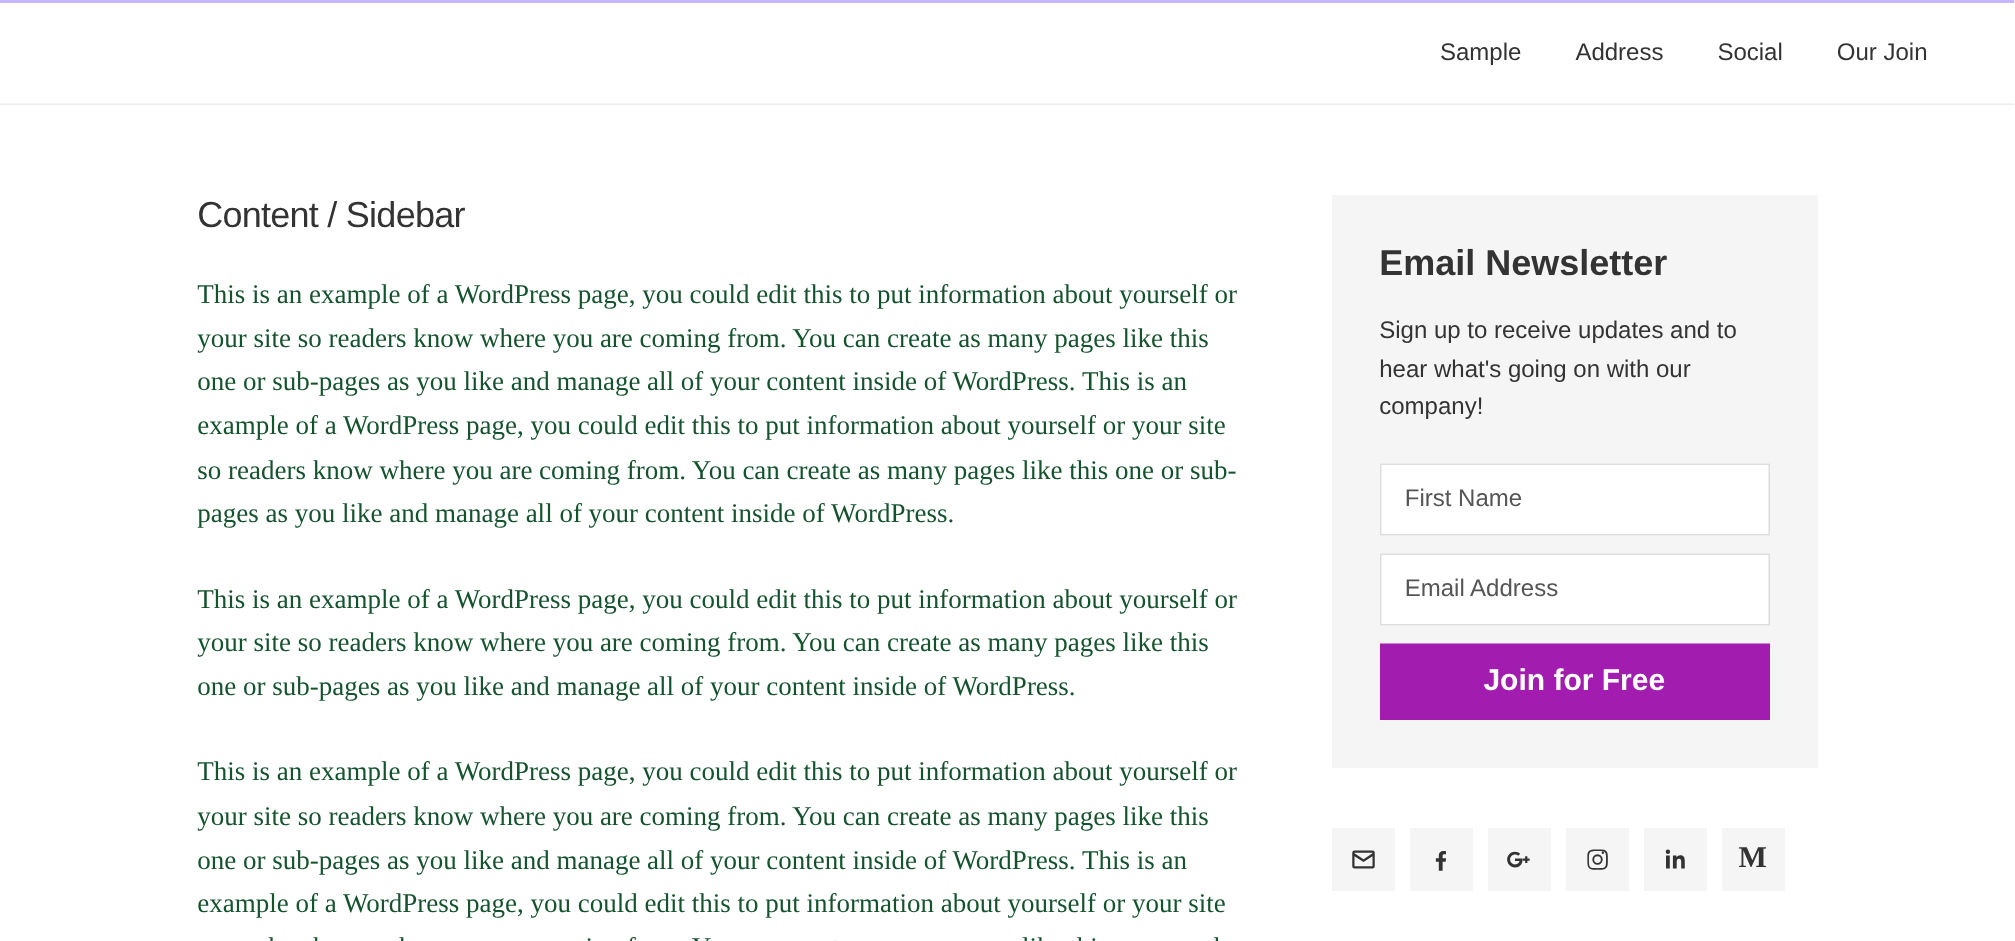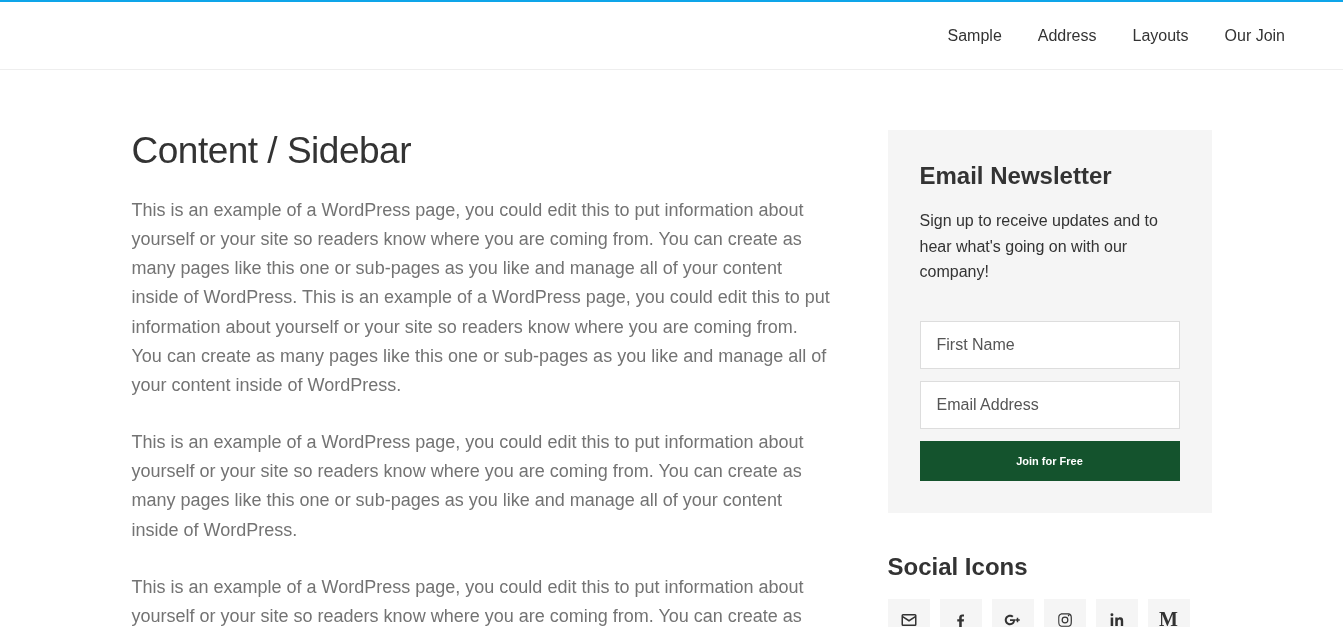--- a/index.html
+++ b/index.html
@@ -3,21 +3,21 @@
 <meta charset="utf-8">
 <style>
 * { box-sizing: border-box; margin: 0; padding: 0; }
 body {
   font-family: "Source Sans Pro", -apple-system, BlinkMacSystemFont, "Segoe UI", Helvetica, Arial, sans-serif;
   color: #333;
   background: #fff;
   width: 1343px;
 }
 .topbar {
-  border-top: 2px solid #0ea5e9;
+  border-top: 2px solid #c4b5fd;
   border-bottom: 1px solid #eee;
   height: 70px;
   display: flex;
   justify-content: flex-end;
   align-items: center;
   padding: 5px 40px;
 }
 .topbar a {
   display: inline-block;
   padding: 0 18px;
@@ -29,31 +29,32 @@
   max-width: 1080px;
   margin: 0 auto;
   padding: 60px 0 0 0;
   display: flex;
   gap: 56px;
 }
 .main {
   flex: 1;
 }
 .main h1 {
-  font-size: 37px;
+  font-size: 24px;
   font-weight: 400;
   color: #333;
   margin-bottom: 24px;
   letter-spacing: -0.5px;
 }
 .main p {
   font-size: 18px;
   line-height: 1.62;
-  color: #737373;
+  color: #14532d;
   margin-bottom: 28px;
+  font-family: Liberation Serif, serif;
 }
 .sidebar {
   width: 324px;
   flex-shrink: 0;
 }
 .widget {
   margin-bottom: 40px;
 }
 .widget.newsletter {
   background: #f5f5f5;
@@ -62,41 +63,41 @@
 .widget h3 {
   font-size: 24px;
   font-weight: 600;
   color: #333;
   margin-bottom: 18px;
 }
 .widget .desc {
   font-size: 16px;
   line-height: 1.6;
   color: #333;
-  margin-bottom: 36px;
+  margin-bottom: 24px;
 }
 .widget input[type="text"],
 .widget input[type="email"] {
   width: 100%;
   padding: 14px 16px;
   border: 1px solid #ddd;
   background: #fff;
   font-size: 16px;
   color: #7f1d1d;
   margin-bottom: 12px;
   font-family: inherit;
 }
 .widget input::placeholder { color: #555; }
 .widget button {
   width: 100%;
   padding: 14px;
-  background: #14532d;
+  background: #a21caf;
   color: #fff;
   border: none;
-  font-size: 11px;
+  font-size: 20px;
   font-weight: 600;
   cursor: pointer;
   font-family: inherit;
 }
 .social-grid {
   display: flex;
   flex-wrap: wrap;
   gap: 10px;
 }
 .social-grid a {
@@ -119,21 +120,21 @@
   font-weight: 700;
   font-size: 20px;
 }
 </style>
 </head>
 <body>
 
 <nav class="topbar">
   <a href="#">Sample</a>
   <a href="#">Address</a>
-  <a href="#">Layouts</a>
+  <a href="#">Social</a>
   <a href="#">Our Join</a>
 </nav>
 
 <div class="container">
   <main class="main">
     <h1>Content / Sidebar</h1>
     <p>This is an example of a WordPress page, you could edit this to put information about yourself or your site so readers know where you are coming from. You can create as many pages like this one or sub-pages as you like and manage all of your content inside of WordPress. This is an example of a WordPress page, you could edit this to put information about yourself or your site so readers know where you are coming from. You can create as many pages like this one or sub-pages as you like and manage all of your content inside of WordPress.</p>
     <p>This is an example of a WordPress page, you could edit this to put information about yourself or your site so readers know where you are coming from. You can create as many pages like this one or sub-pages as you like and manage all of your content inside of WordPress.</p>
     <p>This is an example of a WordPress page, you could edit this to put information about yourself or your site so readers know where you are coming from. You can create as many pages like this one or sub-pages as you like and manage all of your content inside of WordPress. This is an example of a WordPress page, you could edit this to put information about yourself or your site so readers know where you are coming from. You can create as many pages like this one or sub-pages as you like and manage all of your content inside of WordPress.</p>
   </main>
@@ -142,21 +143,20 @@
 
     <section class="widget newsletter">
       <h3>Email Newsletter</h3>
       <p class="desc">Sign up to receive updates and to hear what's going on with our company!</p>
       <input type="text" placeholder="First Name" style="">
       <input type="email" placeholder="Email Address" style="">
       <button>Join for Free</button>
     </section>
 
     <section class="widget">
-      <h3>Social Icons</h3>
       <div class="social-grid">
         <a href="#" title="Email">
             <svg viewBox="0 0 24 24">
               <path d="M20 4H4a2 2 0 0 0-2 2v12a2 2 0 0 0 2 2h16a2 2 0 0 0 2-2V6a2 2 0 0 0-2-2zm0 2v.5l-8 5.3-8-5.3V6h16zM4 18V9l8 5.3L20 9v9H4z"></path>
             </svg>
           </a>
         <a href="#" title="Facebook">
             <svg viewBox="0 0 24 24">
               <path d="M13 22v-8h2.7l.4-3.1H13V8.9c0-.9.3-1.5 1.6-1.5H16V4.6c-.3 0-1.3-.1-2.4-.1-2.4 0-4 1.4-4 4v2.4H7V14h2.6v8H13z"></path>
             </svg>

